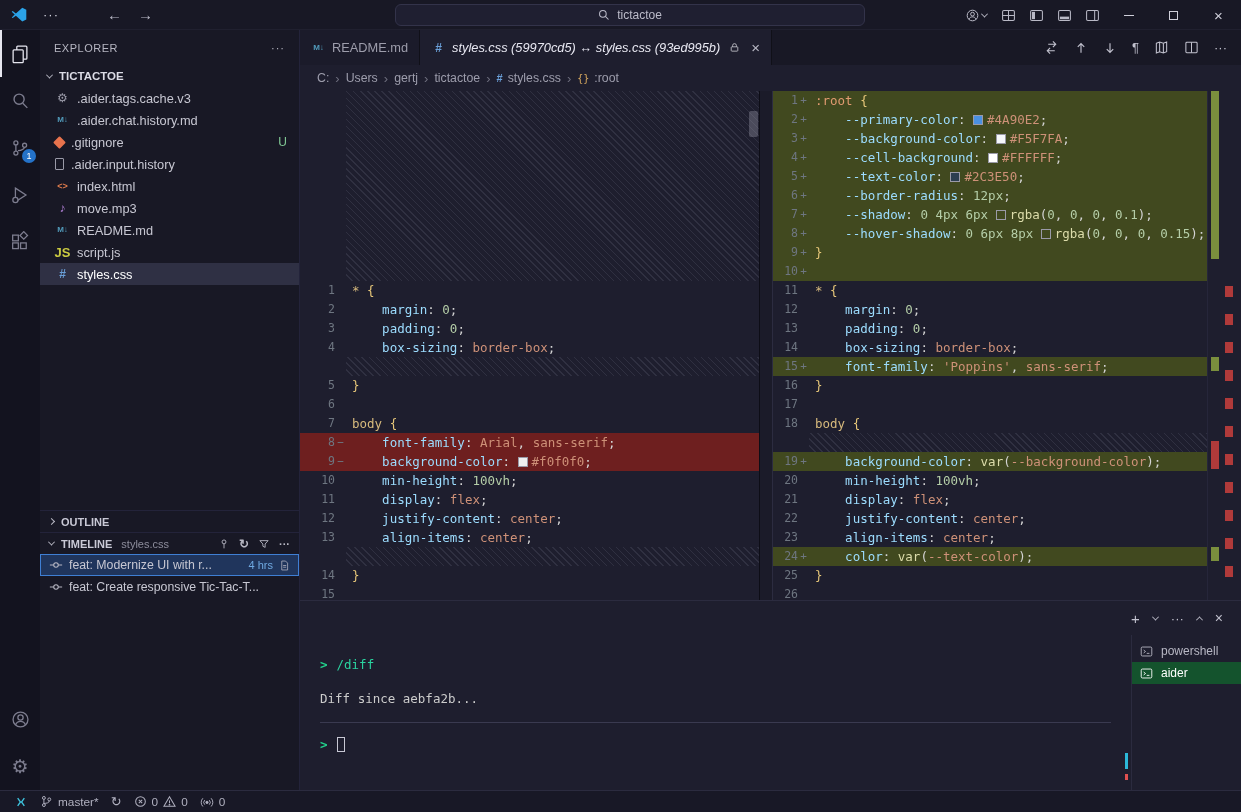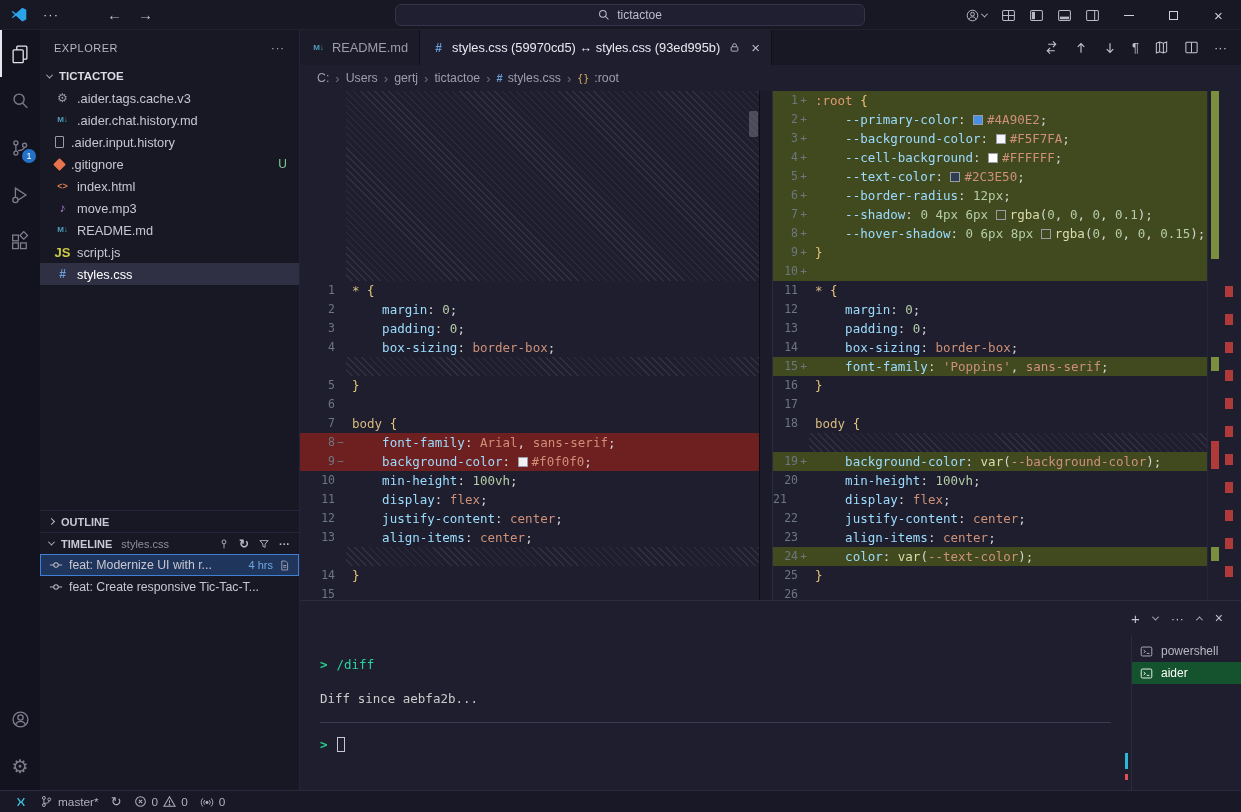--- a/index.html
+++ b/index.html
@@ -52,21 +52,21 @@
 .trow{height:22px;display:flex;align-items:center;gap:6px;padding:0 9px;color:#c7c7d2;flex:none;cursor:pointer}
 .trow.sel{background:#20355c;outline:1px solid #3f7fd4;outline-offset:-1px}
 .tname{white-space:nowrap;overflow:hidden;font-size:12.3px}
 .tmeta{margin-left:auto;color:#6fa8e0;font-size:11px;flex:none}
 .sb-fill{flex:1}
 
 .editor-col{flex:1;display:flex;flex-direction:column;min-width:0;background:#1e1e2e}
 .tabbar{height:35px;background:#181825;display:flex;align-items:stretch;flex:none}
 .tab{display:flex;align-items:center;gap:6px;padding:0 11px;background:#1b1b2a;color:#9d9dab;border-right:1px solid #101018;font-size:12.8px;cursor:pointer}
 .tab.active{background:#1e1e2e;color:#e8e8f2}
-.tab.active .tab-label{}
+.tab.active .tab-label{font-style:italic}
 .tab-close{margin-left:5px;font-size:15px;color:#b8b8c4;line-height:1}
 .tab-lock{display:flex;margin-left:3px}
 .editor-actions{margin-left:auto;display:flex;align-items:center;gap:15px;padding:0 14px;color:#c2c2cf}
 .ea-txt{font-size:13px;line-height:1}
 .breadcrumb{height:26px;display:flex;align-items:center;gap:6px;padding:0 17px;color:#9d9dac;font-size:12.3px;flex:none}
 .bc-sep{color:#6e6e7e;font-size:13px}
 .bc-file,.bc-sym{display:flex;gap:5px;align-items:center}
 .bc-ico{font-weight:bold;font-size:11px;color:#6a9fd8}
 .bc-sym-ico{font-size:10px;color:#d7a85f;font-family:"DejaVu Sans Mono",monospace}
 
@@ -246,27 +246,27 @@
       <div id="file-list">
           <div class="frow">
             <span class="ficon" style="color: rgb(154, 154, 168); font-size: 12px;">⚙</span>
             <span class="fname">.aider.tags.cache.v3</span>
           </div>
           <div class="frow">
             <span class="ficon" style="color: rgb(81, 154, 186); font-size: 8px; font-weight: bold;">M↓</span>
             <span class="fname">.aider.chat.history.md</span>
           </div>
           <div class="frow">
-            <span class="ficon docbox"></span>
-            <span class="fname">.aider.input.history</span>
-          </div>
-          <div class="frow">
             <span class="ficon diamond"></span>
             <span class="fname">.gitignore</span>
             <span class="fbadge">U</span>
+          </div>
+          <div class="frow">
+            <span class="ficon docbox"></span>
+            <span class="fname">.aider.input.history</span>
           </div>
           <div class="frow">
             <span class="ficon" style="color: rgb(224, 124, 76); font-size: 9px; font-weight: bold;">&lt;&gt;</span>
             <span class="fname">index.html</span>
           </div>
           <div class="frow">
             <span class="ficon" style="color: rgb(177, 128, 215); font-size: 12px;">♪</span>
             <span class="fname">move.mp3</span>
           </div>
           <div class="frow">
@@ -650,21 +650,21 @@
               <span class="code"><span class="sg-pun">    </span><span class="sg-prop">background-color</span><span class="sg-pun">: </span><span class="sg-fn">var</span><span class="sg-pun">(</span><span class="sg-val">--background-color</span><span class="sg-pun">);</span></span>
             </div>
             <div class="crow ">
               <span class="gut" style="width: 36px;">
                 <span class="ln">20</span>
                 <span class="sg"></span>
               </span>
               <span class="code"><span class="sg-pun">    </span><span class="sg-prop">min-height</span><span class="sg-pun">: </span><span class="sg-num">100vh</span><span class="sg-pun">;</span></span>
             </div>
             <div class="crow ">
-              <span class="gut" style="width: 36px; flex-direction: column;">
+              <span class="gut" style="width: 36px;">
                 <span class="ln">21</span>
                 <span class="sg"></span>
               </span>
               <span class="code"><span class="sg-pun">    </span><span class="sg-prop">display</span><span class="sg-pun">: </span><span class="sg-val">flex</span><span class="sg-pun">;</span></span>
             </div>
             <div class="crow ">
               <span class="gut" style="width: 36px;">
                 <span class="ln">22</span>
                 <span class="sg"></span>
               </span>

